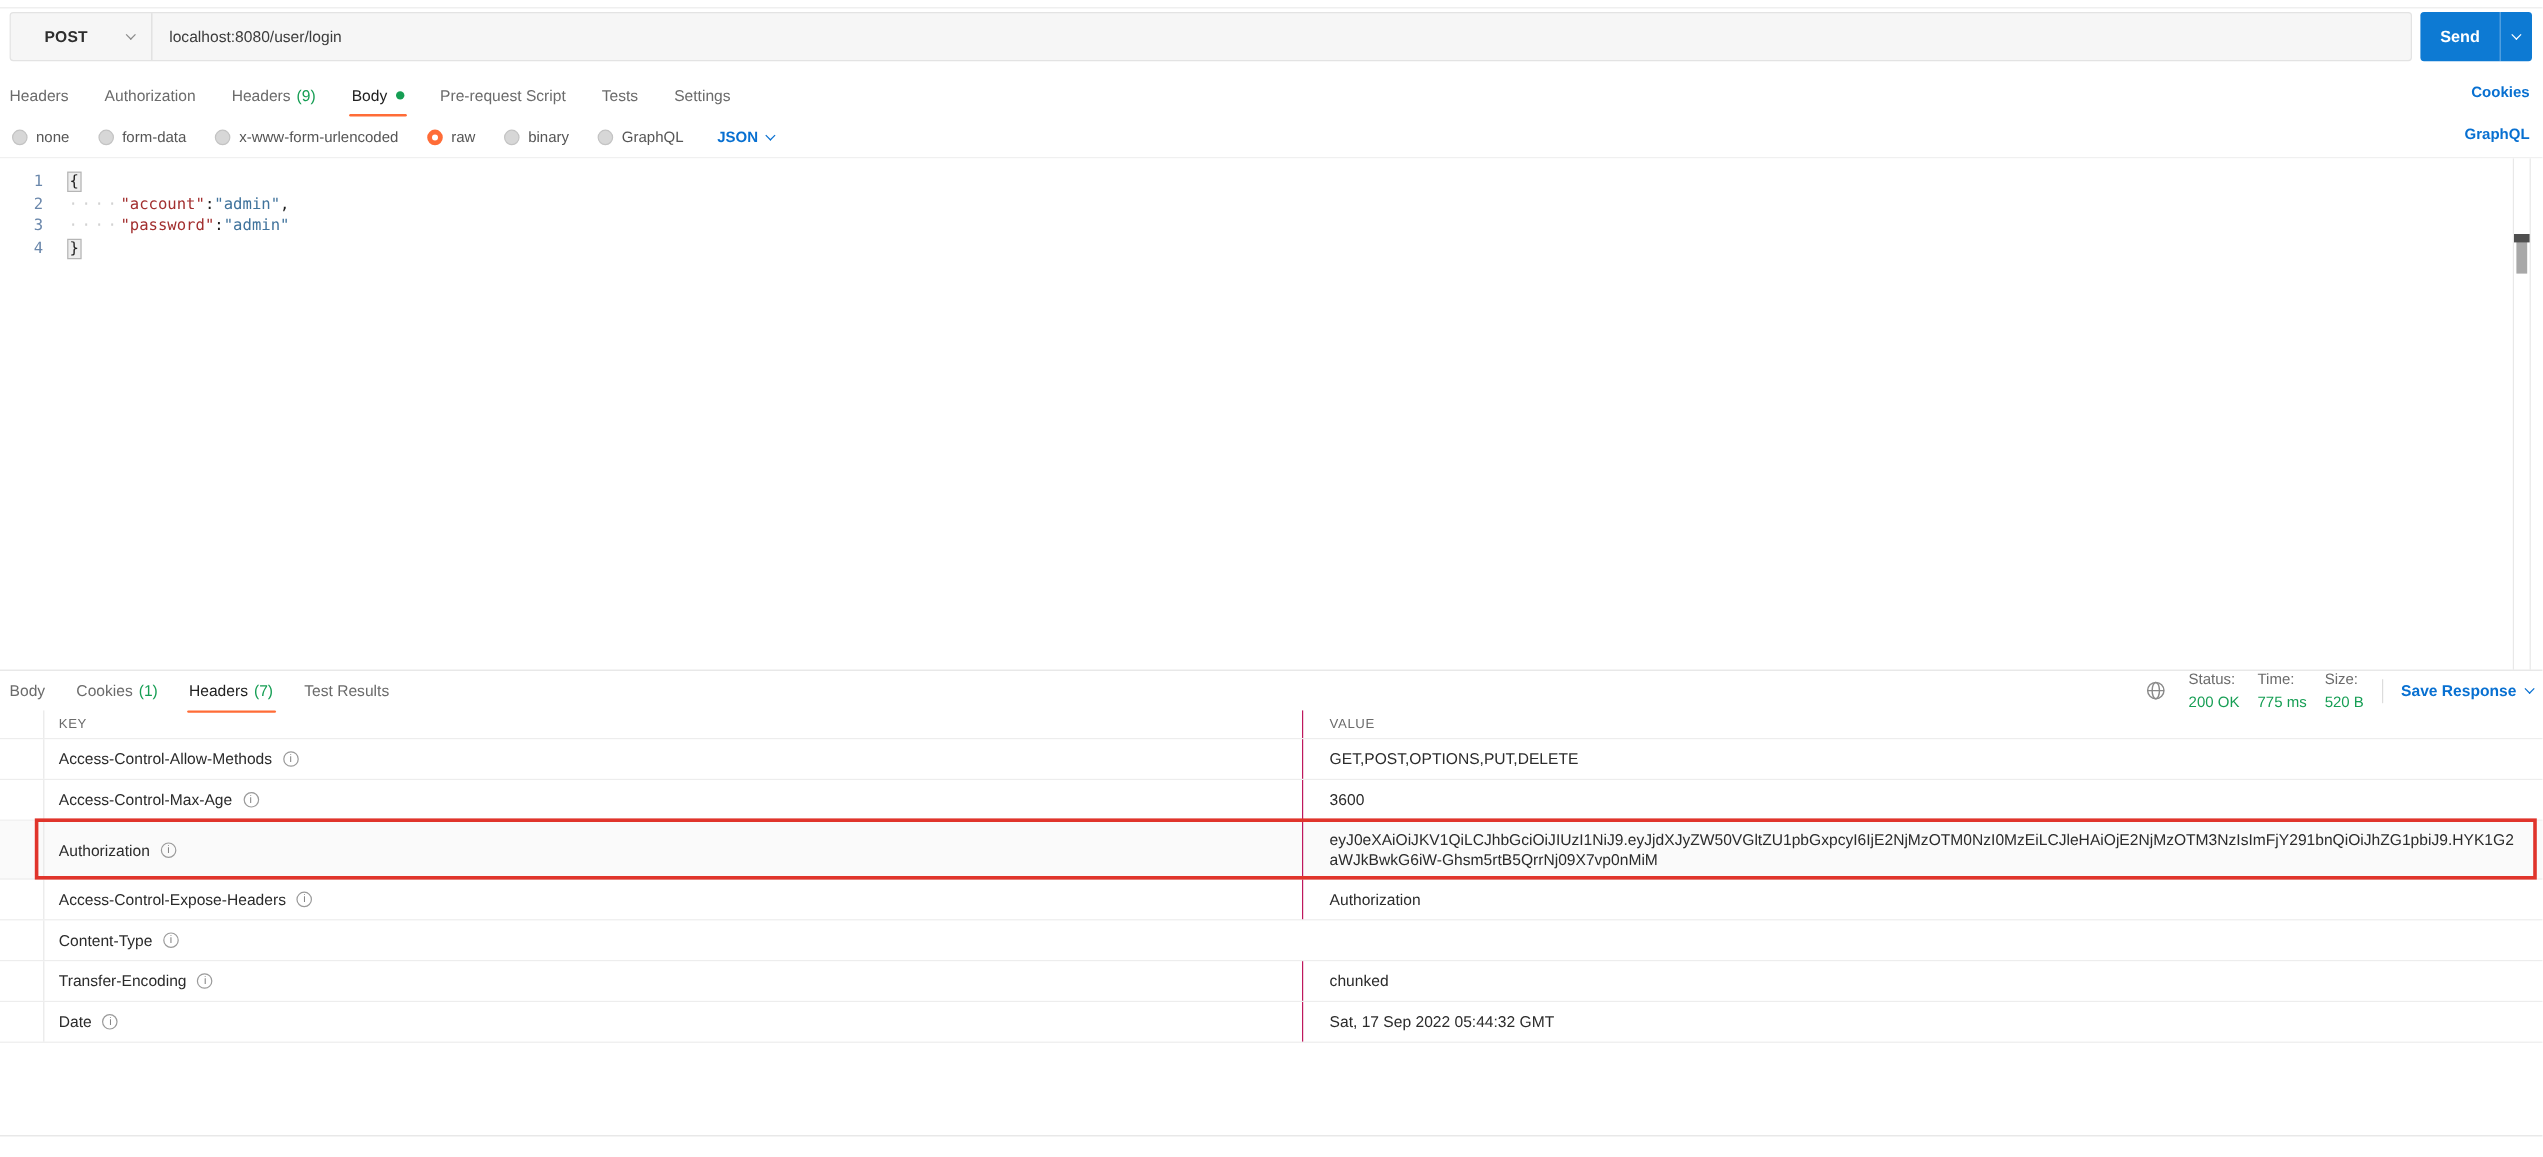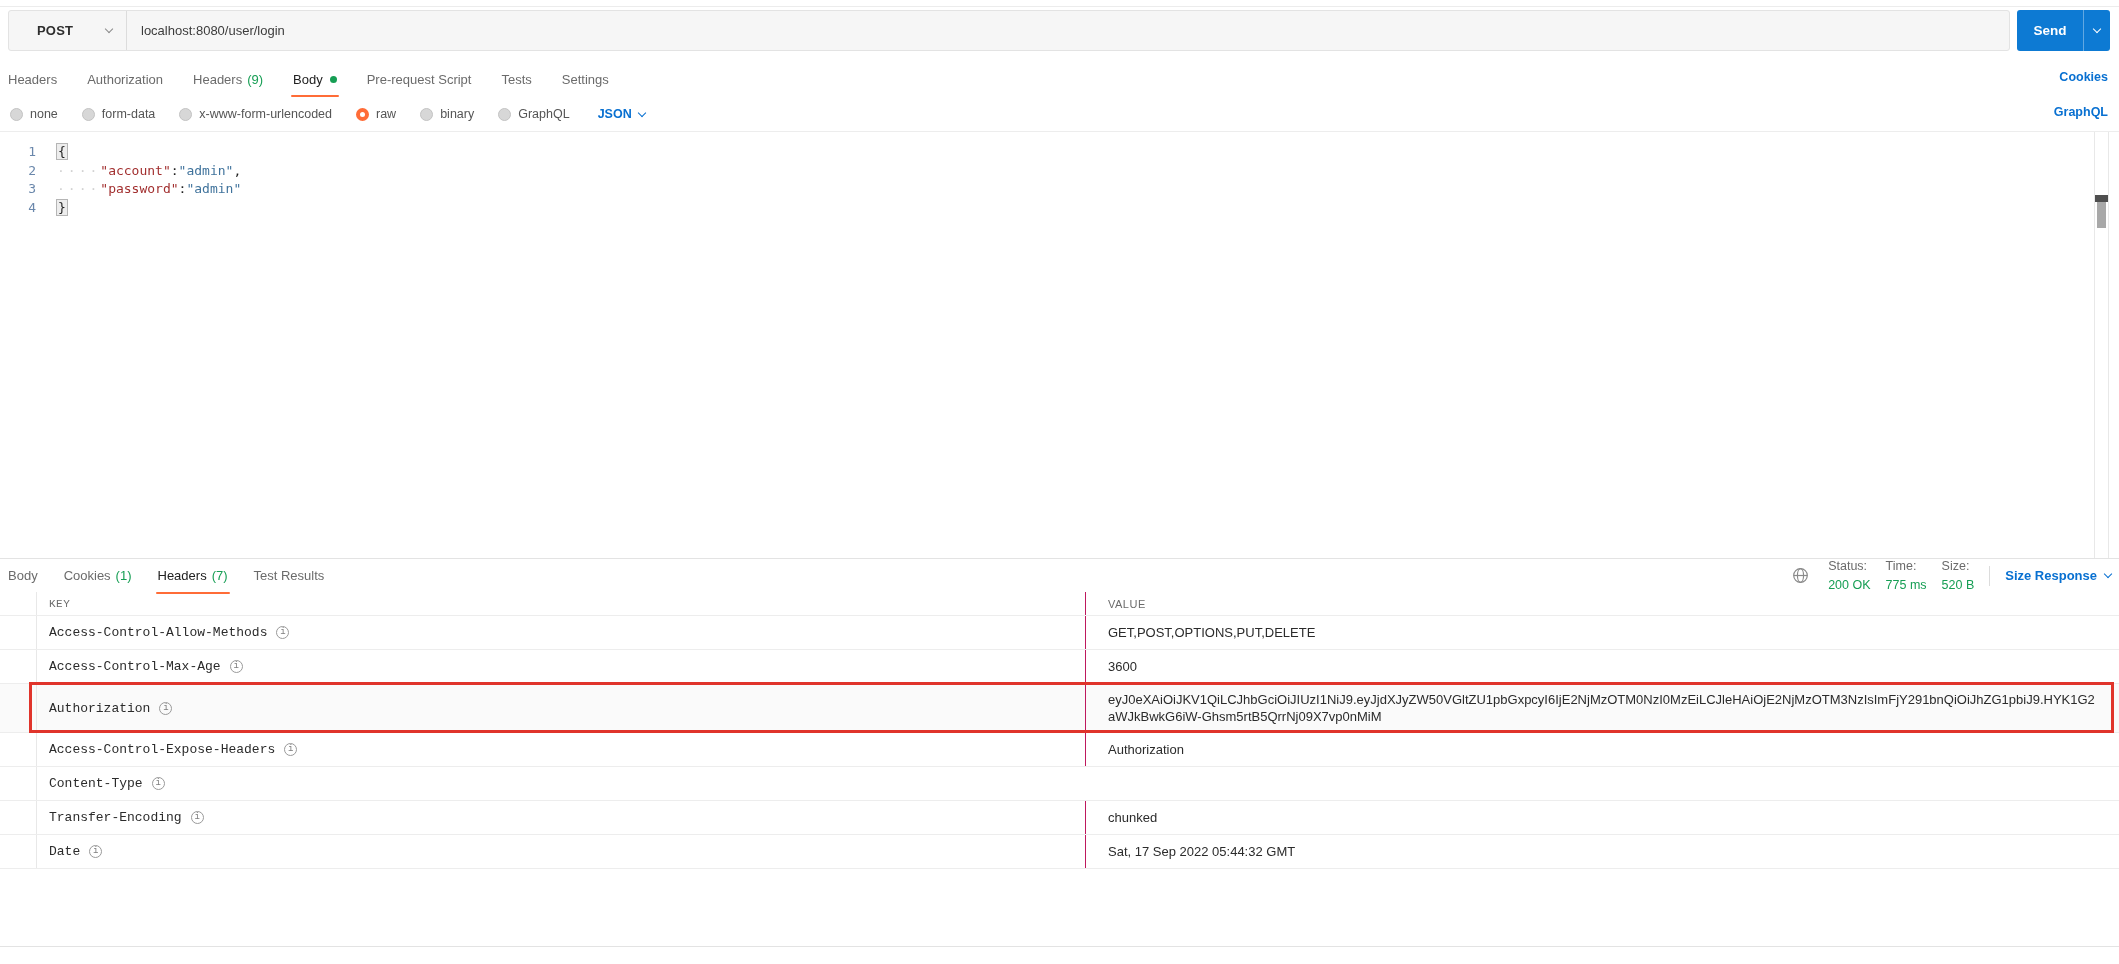--- a/index.html
+++ b/index.html
@@ -85,21 +85,21 @@
   .meta-divider{width:1px;height:20px;background:#dcdcdc;}
   .save-response{display:flex;align-items:center;gap:8px;color:var(--link-blue);font-weight:bold;
     font-size:13px;cursor:pointer;}
   .save-response .chev{color:var(--link-blue);}
   .globe-icon{width:17px;height:17px;margin-right:4px;cursor:pointer;}
 
   
   .headers-table{position:absolute;left:0;top:592px;width:2119px;}
   .t-row{display:flex;align-items:stretch;border-bottom:1px solid #ededed;position:relative;}
   .t-gutter{width:37px;flex:none;border-right:1px solid #e8e8e8;}
-  .t-key{width:1048px;flex:none;display:flex;align-items:center;gap:9px;padding:0 12px;font-family:Liberation Mono, monospace;}
+  .t-key{width:1048px;flex:none;display:flex;align-items:center;gap:9px;padding:0 12px;}
   .t-val{flex:1;display:flex;align-items:center;padding:0 22px;border-left:1px solid #be185d;
     word-break:break-all;}
   .t-head{height:24px;font-size:11px;color:#6b6b6b;letter-spacing:.5px;}
   .t-head .t-key,.t-head .t-val{font-weight:normal;}
   .data-row{min-height:34px;color:#2b2b2b;}
   .data-row .t-val{padding-top:7px;padding-bottom:7px;line-height:17px;}
   .row-auth{background:#fafafa;min-height:46px;}
   .red-outline{position:absolute;left:29px;right:5px;top:-2px;bottom:-1px;
     border:3px solid var(--highlight-red);pointer-events:none;z-index:2;}
   .info-i{display:inline-flex;align-items:center;justify-content:center;flex:none;
@@ -245,21 +245,21 @@
     <div class="meta-pair">
       <span>Time:</span>
       <span class="meta-val">775 ms</span>
     </div>
     <div class="meta-pair">
       <span>Size:</span>
       <span class="meta-val">520 B</span>
     </div>
     <div class="meta-divider"></div>
     <div class="save-response">
-      <span>Size Response</span>
+      <span>Save Response</span>
       <span class="chev"></span>
     </div>
   </div>
 
   <div class="headers-table">
     <div class="t-row t-head">
       <div class="t-gutter"></div>
       <div class="t-key">KEY</div>
       <div class="t-val">VALUE</div>
     </div>

